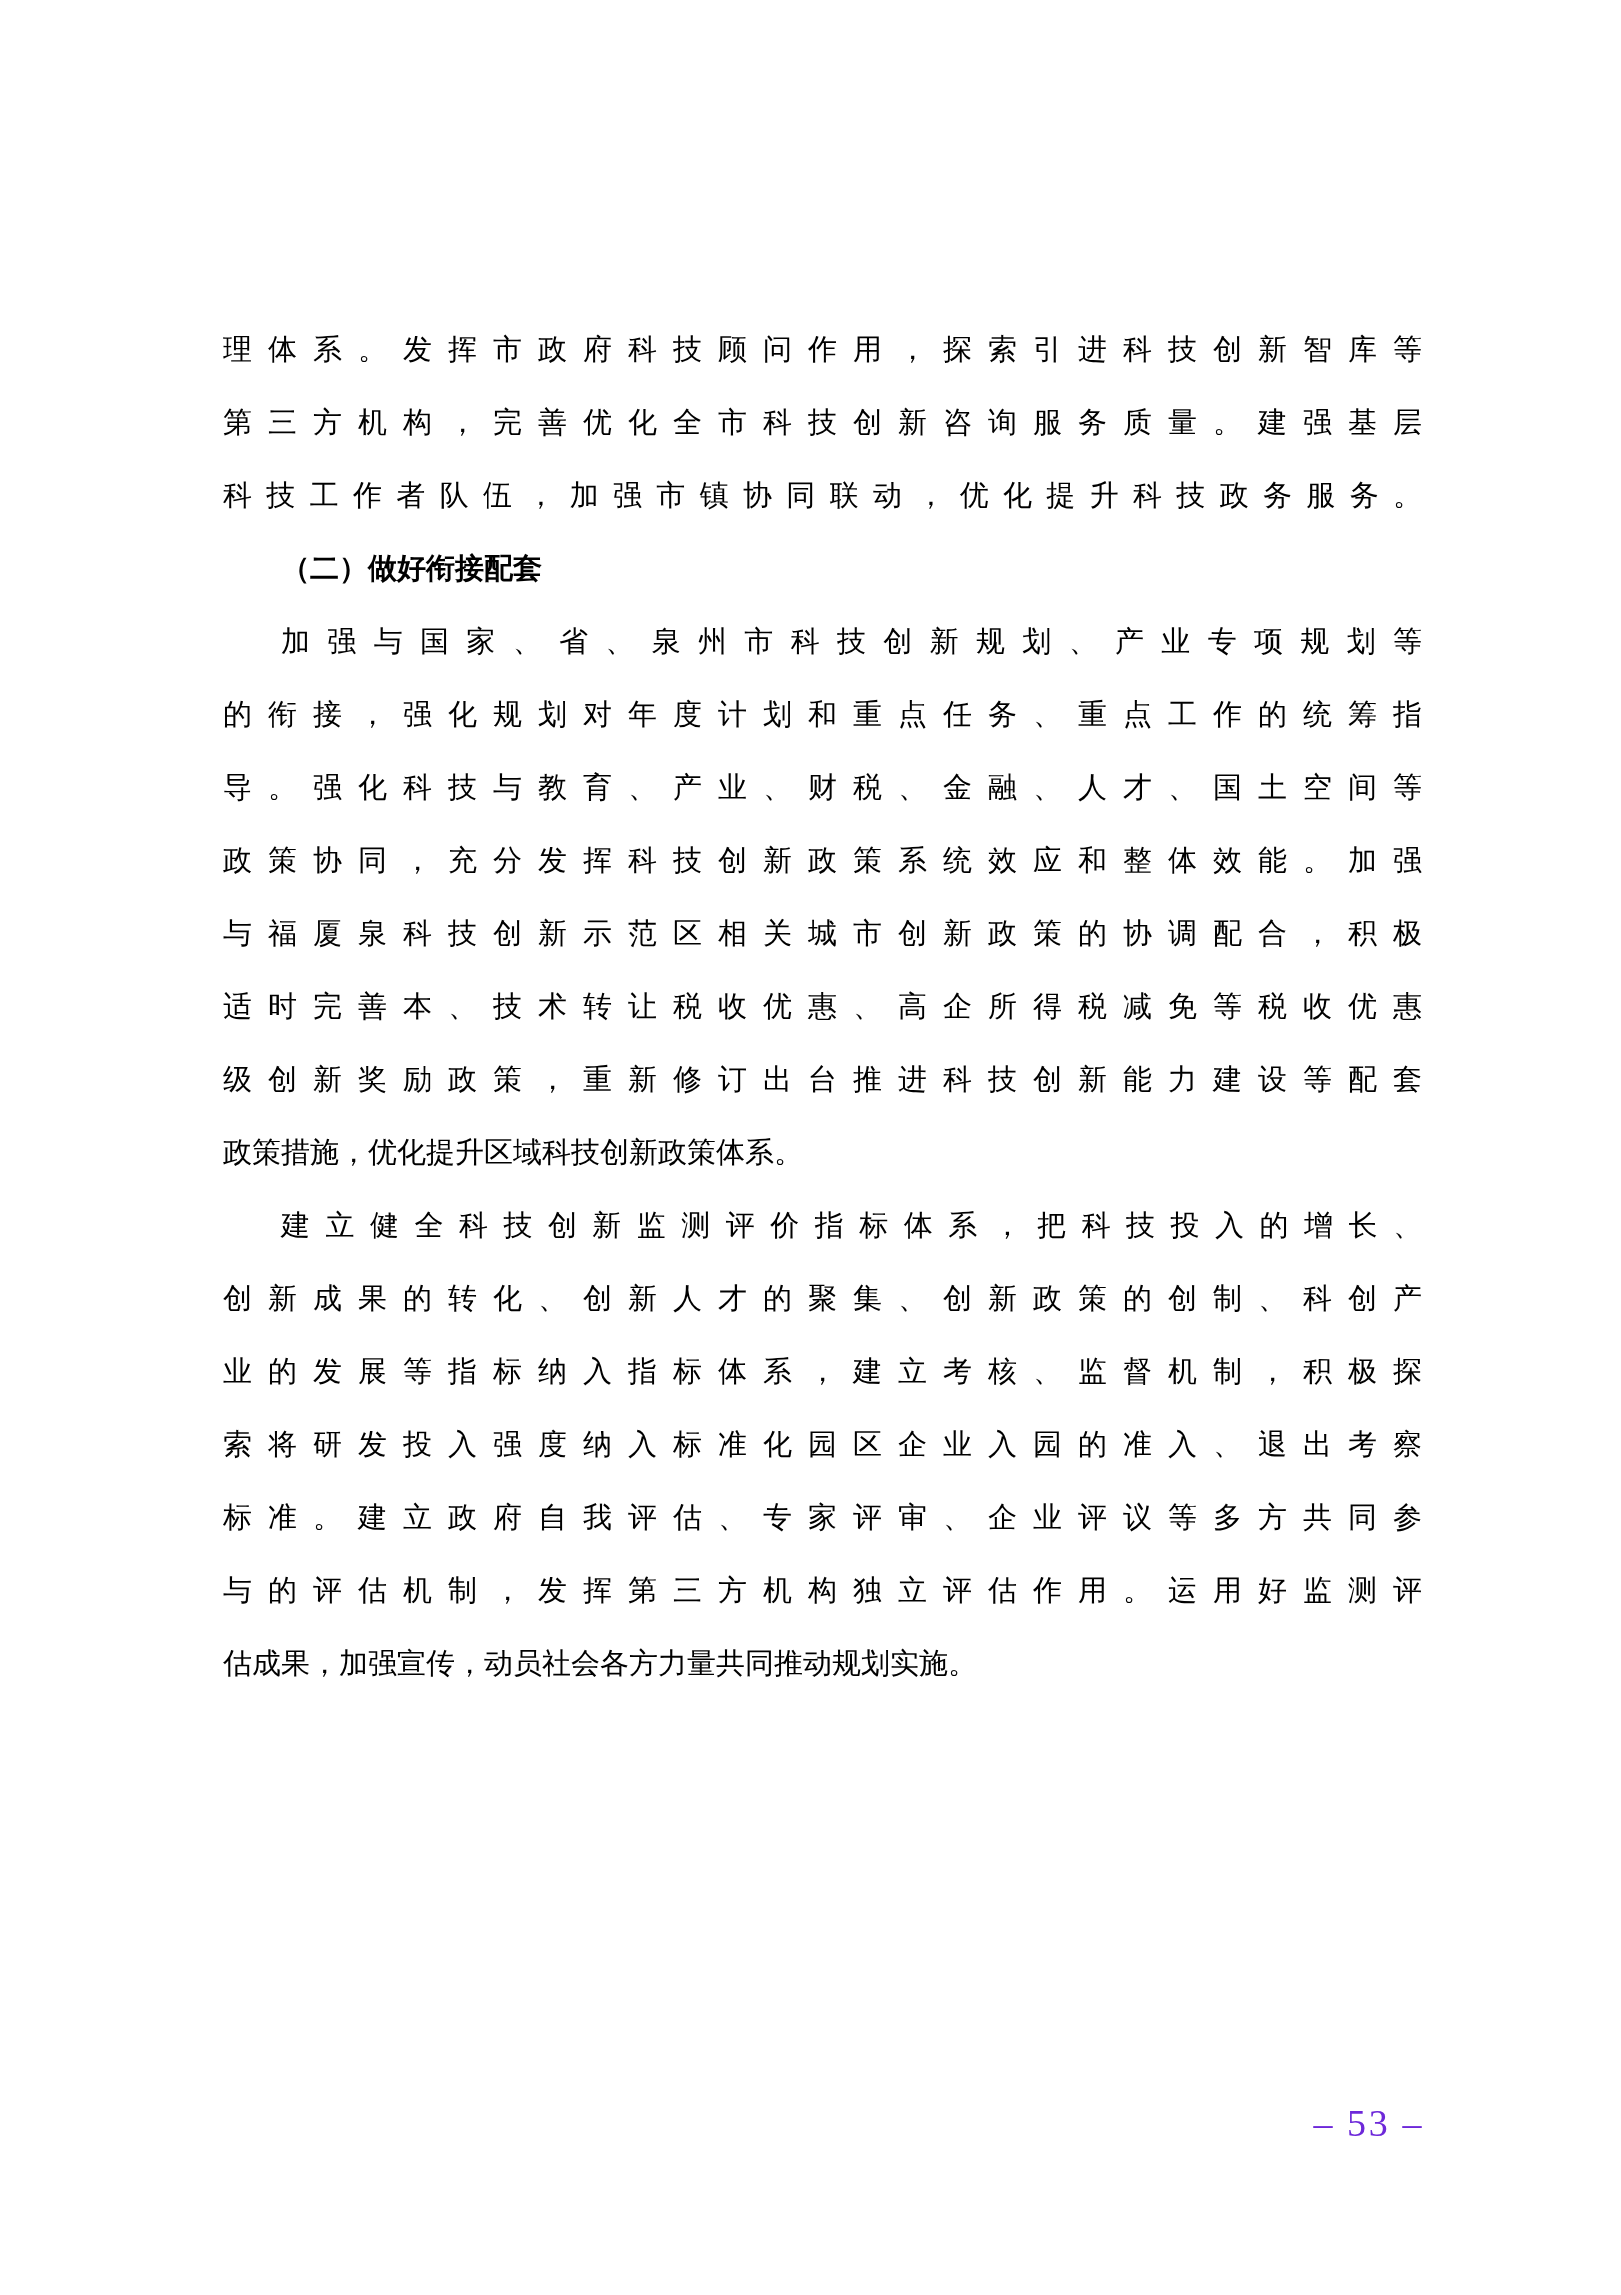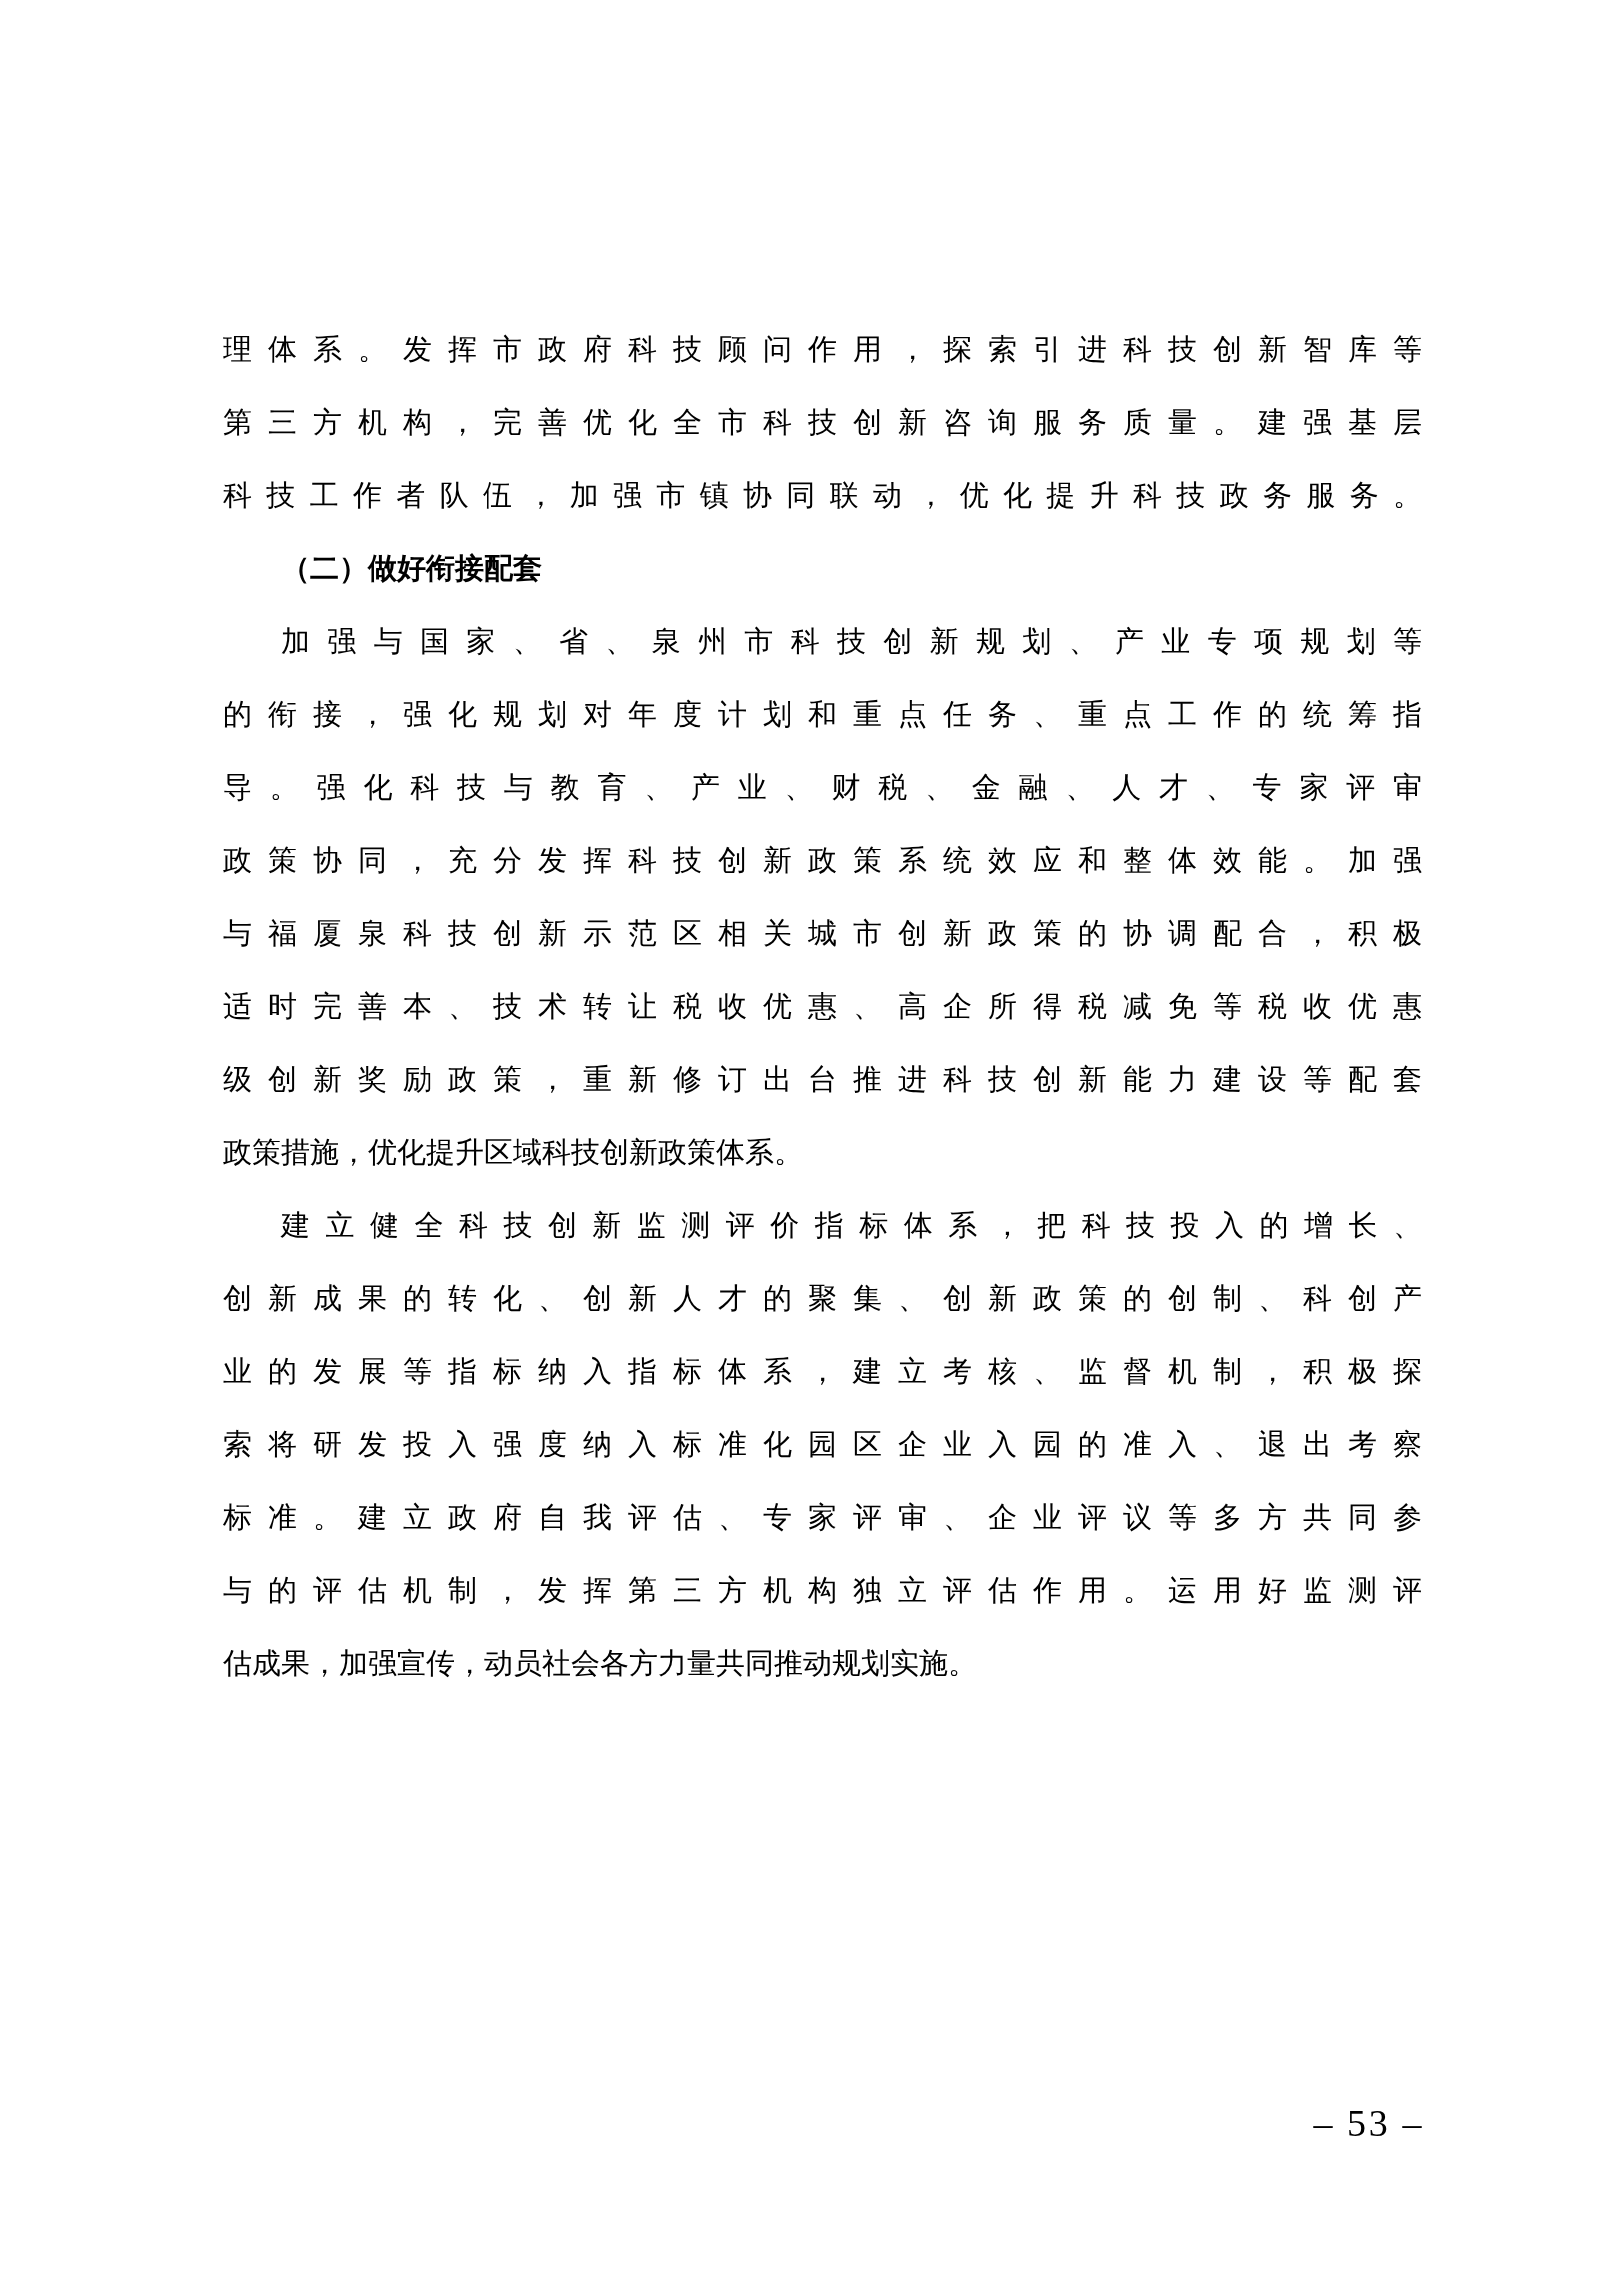--- a/index.html
+++ b/index.html
@@ -42,36 +42,36 @@
     font-family: "Liberation Serif", "DejaVu Serif", serif;
   }
   .page-number {
     position: absolute;
     top: 2100px;
     right: 197px;
     height: 46px;
     line-height: 46px;
     font-size: 38px;
     letter-spacing: 2.6px;
-    color: #000000;
+    color: #6d28d9;
     font-family: "Liberation Serif", "DejaVu Serif", serif;
   }
 </style>
 </head>
 <body>
 
 <div class="page">
   <div class="content">
       <div class="line fill">理体系。发挥市政府科技顾问作用，探索引进科技创新智库等</div>
       <div class="line fill">第三方机构，完善优化全市科技创新咨询服务质量。建强基层</div>
       <div class="line fill">科技工作者队伍，加强市镇协同联动，优化提升科技政务服务。</div>
       <div class="line heading indent">（二）做好衔接配套</div>
       <div class="line indent fill">加强与国家、省、泉州市科技创新规划、产业专项规划等</div>
       <div class="line fill">的衔接，强化规划对年度计划和重点任务、重点工作的统筹指</div>
-      <div class="line fill">导。强化科技与教育、产业、财税、金融、人才、专家评审</div>
+      <div class="line fill">导。强化科技与教育、产业、财税、金融、人才、国土空间等</div>
       <div class="line fill">政策协同，充分发挥科技创新政策系统效应和整体效能。加强</div>
       <div class="line fill">与福厦泉科技创新示范区相关城市创新政策的协调配合，积极</div>
       <div class="line fill">适时完善本、技术转让税收优惠、高企所得税减免等税收优惠</div>
       <div class="line fill">级创新奖励政策，重新修订出台推进科技创新能力建设等配套</div>
       <div class="line">政策措施，优化提升区域科技创新政策体系。</div>
       <div class="line indent fill">建立健全科技创新监测评价指标体系，把科技投入的增长、</div>
       <div class="line fill">创新成果的转化、创新人才的聚集、创新政策的创制、科创产</div>
       <div class="line fill">业的发展等指标纳入指标体系，建立考核、监督机制，积极探</div>
       <div class="line fill">索将研发投入强度纳入标准化园区企业入园的准入、退出考察</div>
       <div class="line fill">标准。建立政府自我评估、专家评审、企业评议等多方共同参</div>

